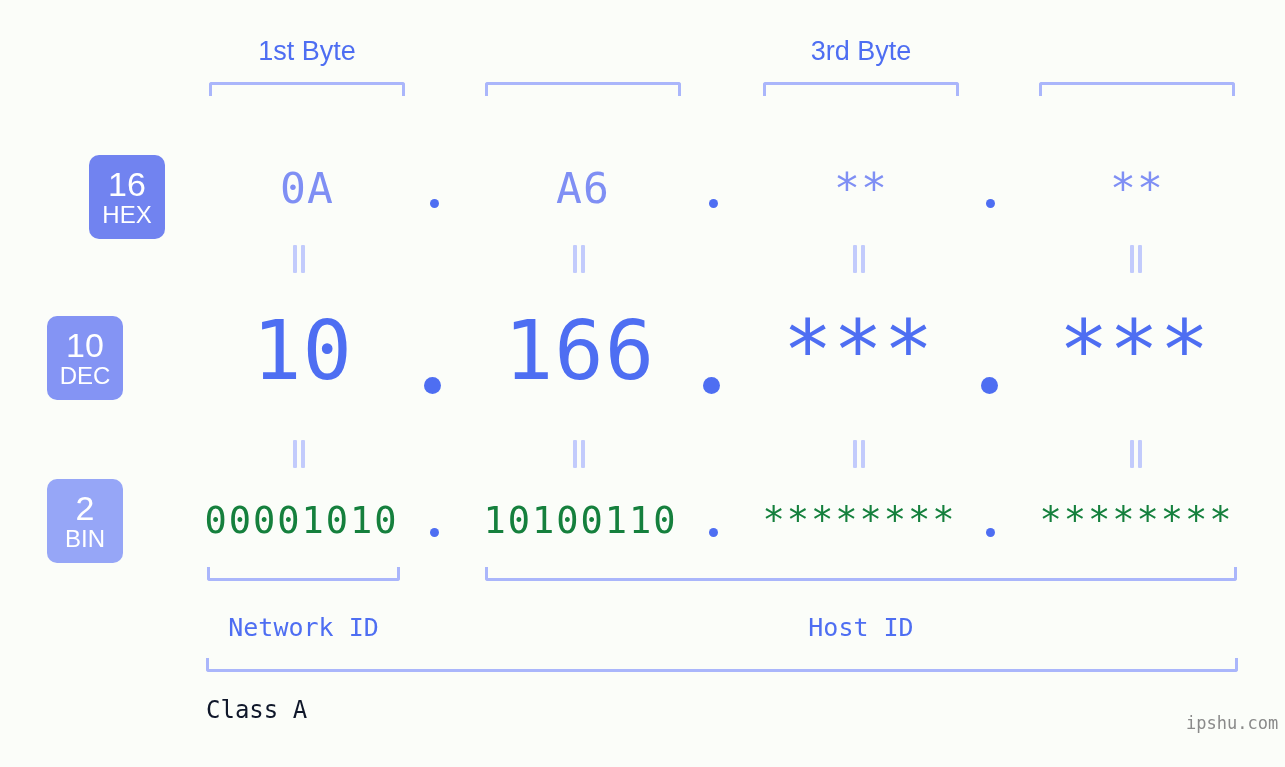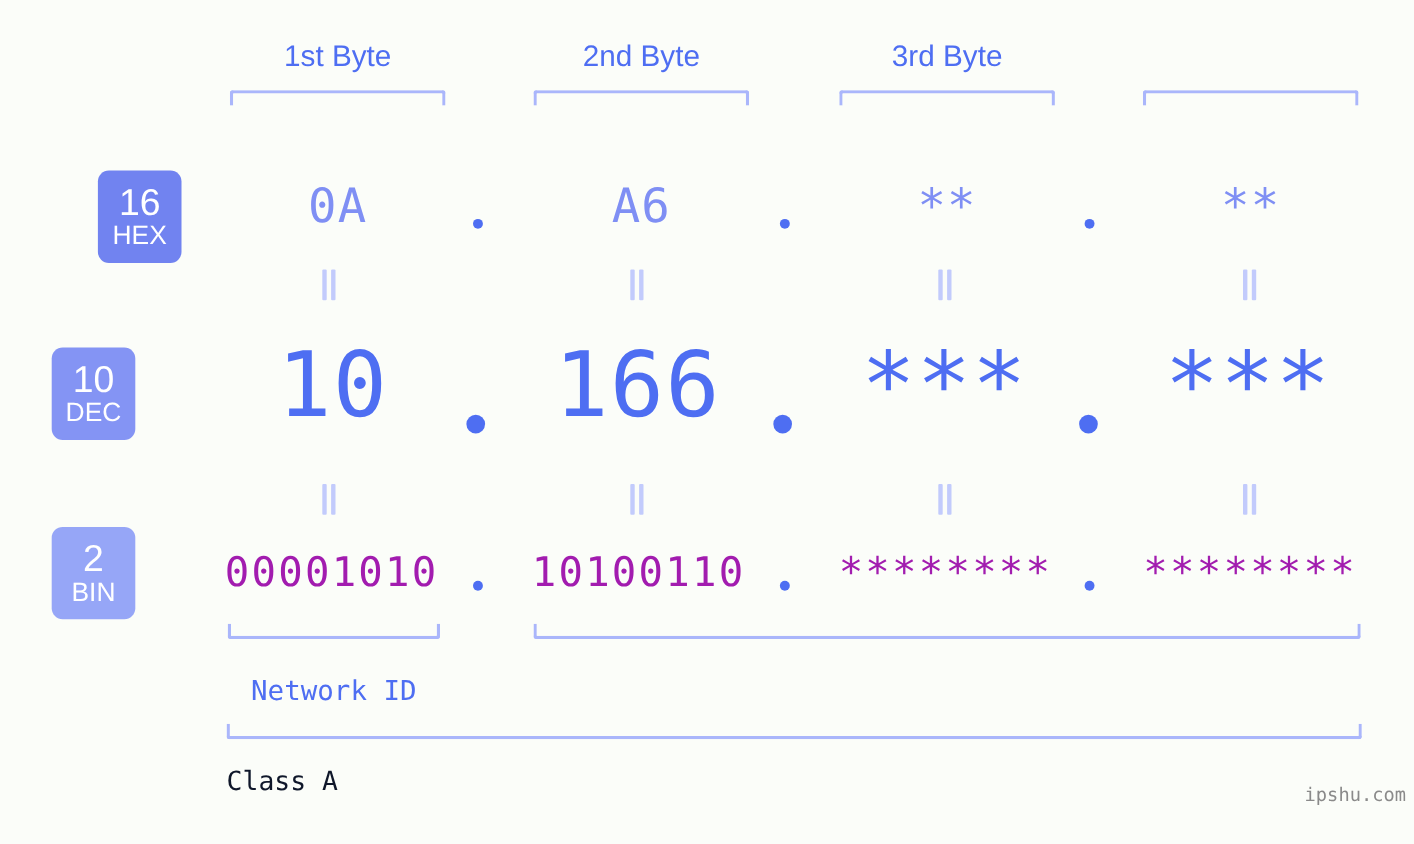--- a/index.html
+++ b/index.html
@@ -57,21 +57,21 @@
 
   
   .cell{
     position:absolute;
     text-align:center;
     white-space:nowrap;
     font-family:"DejaVu Sans Mono", monospace;
   }
   .hexrow .cell{font-size:43px;color:#7f8ff4;letter-spacing:1px;}
   .decrow .cell{font-size:82px;color:#4e6ef2;letter-spacing:1px;}
-  .binrow .cell{font-size:37px;color:#a21caf;letter-spacing:2px;}
+  .binrow .cell{font-size:37px;color:#15803d;letter-spacing:2px;}
 
   .dot{
     position:absolute;
     border-radius:50%;
     background:#4e6ef2;
   }
   .dot.small{width:9px;height:9px;}
   .dot.big{width:17px;height:17px;}
 
   
@@ -109,21 +109,20 @@
   }
 </style>
 </head>
 <body>
 
 <div id="stage">
 
   <div class="byte-label" style="left:209px;top:36px;width:196px;">1st Byte</div>
   <div class="br-down" style="left:209px;top:82px;width:196px;"></div>
 
-  <div class="byte-label" style="left:485px;top:36px;width:196px;">2nd Byte</div>
   <div class="br-down" style="left:485px;top:82px;width:196px;"></div>
 
   <div class="byte-label" style="left:763px;top:36px;width:196px;">3rd Byte</div>
   <div class="br-down" style="left:763px;top:82px;width:196px;"></div>
 
   <div class="br-down" style="left:1039px;top:82px;width:196px;"></div>
 
   <div class="badge" style="left:47px;top:155px;background:#7183f0;margin-left:42px;">
     <span class="num">16</span>
     <span class="sys">HEX</span>
@@ -200,19 +199,20 @@
     <div class="dot small" style="left:709px;top:528px;"></div>
     <div class="cell" style="left:756px;top:499px;width:207px;">********</div>
     <div class="dot small" style="left:986px;top:528px;"></div>
     <div class="cell" style="left:1033px;top:499px;width:207px;">********</div>
   </div>
 
   <div class="br-up" style="left:207px;top:567px;width:193px;"></div>
   <div class="id-label" style="left:207px;top:613px;width:193px;">Network ID</div>
 
   <div class="br-up" style="left:485px;top:567px;width:752px;"></div>
+  <div class="id-label" style="left:485px;top:613px;width:752px;">Host ID</div>
 
   <div class="br-up" style="left:206px;top:658px;width:1032px;"></div>
   <div class="class-label" style="left:206px;top:696px;width:1032px;">Class A</div>
 
   <div class="watermark" style="left:1186px;top:713px;">ipshu.com</div>
 
 </div>
 
 </body></html>

